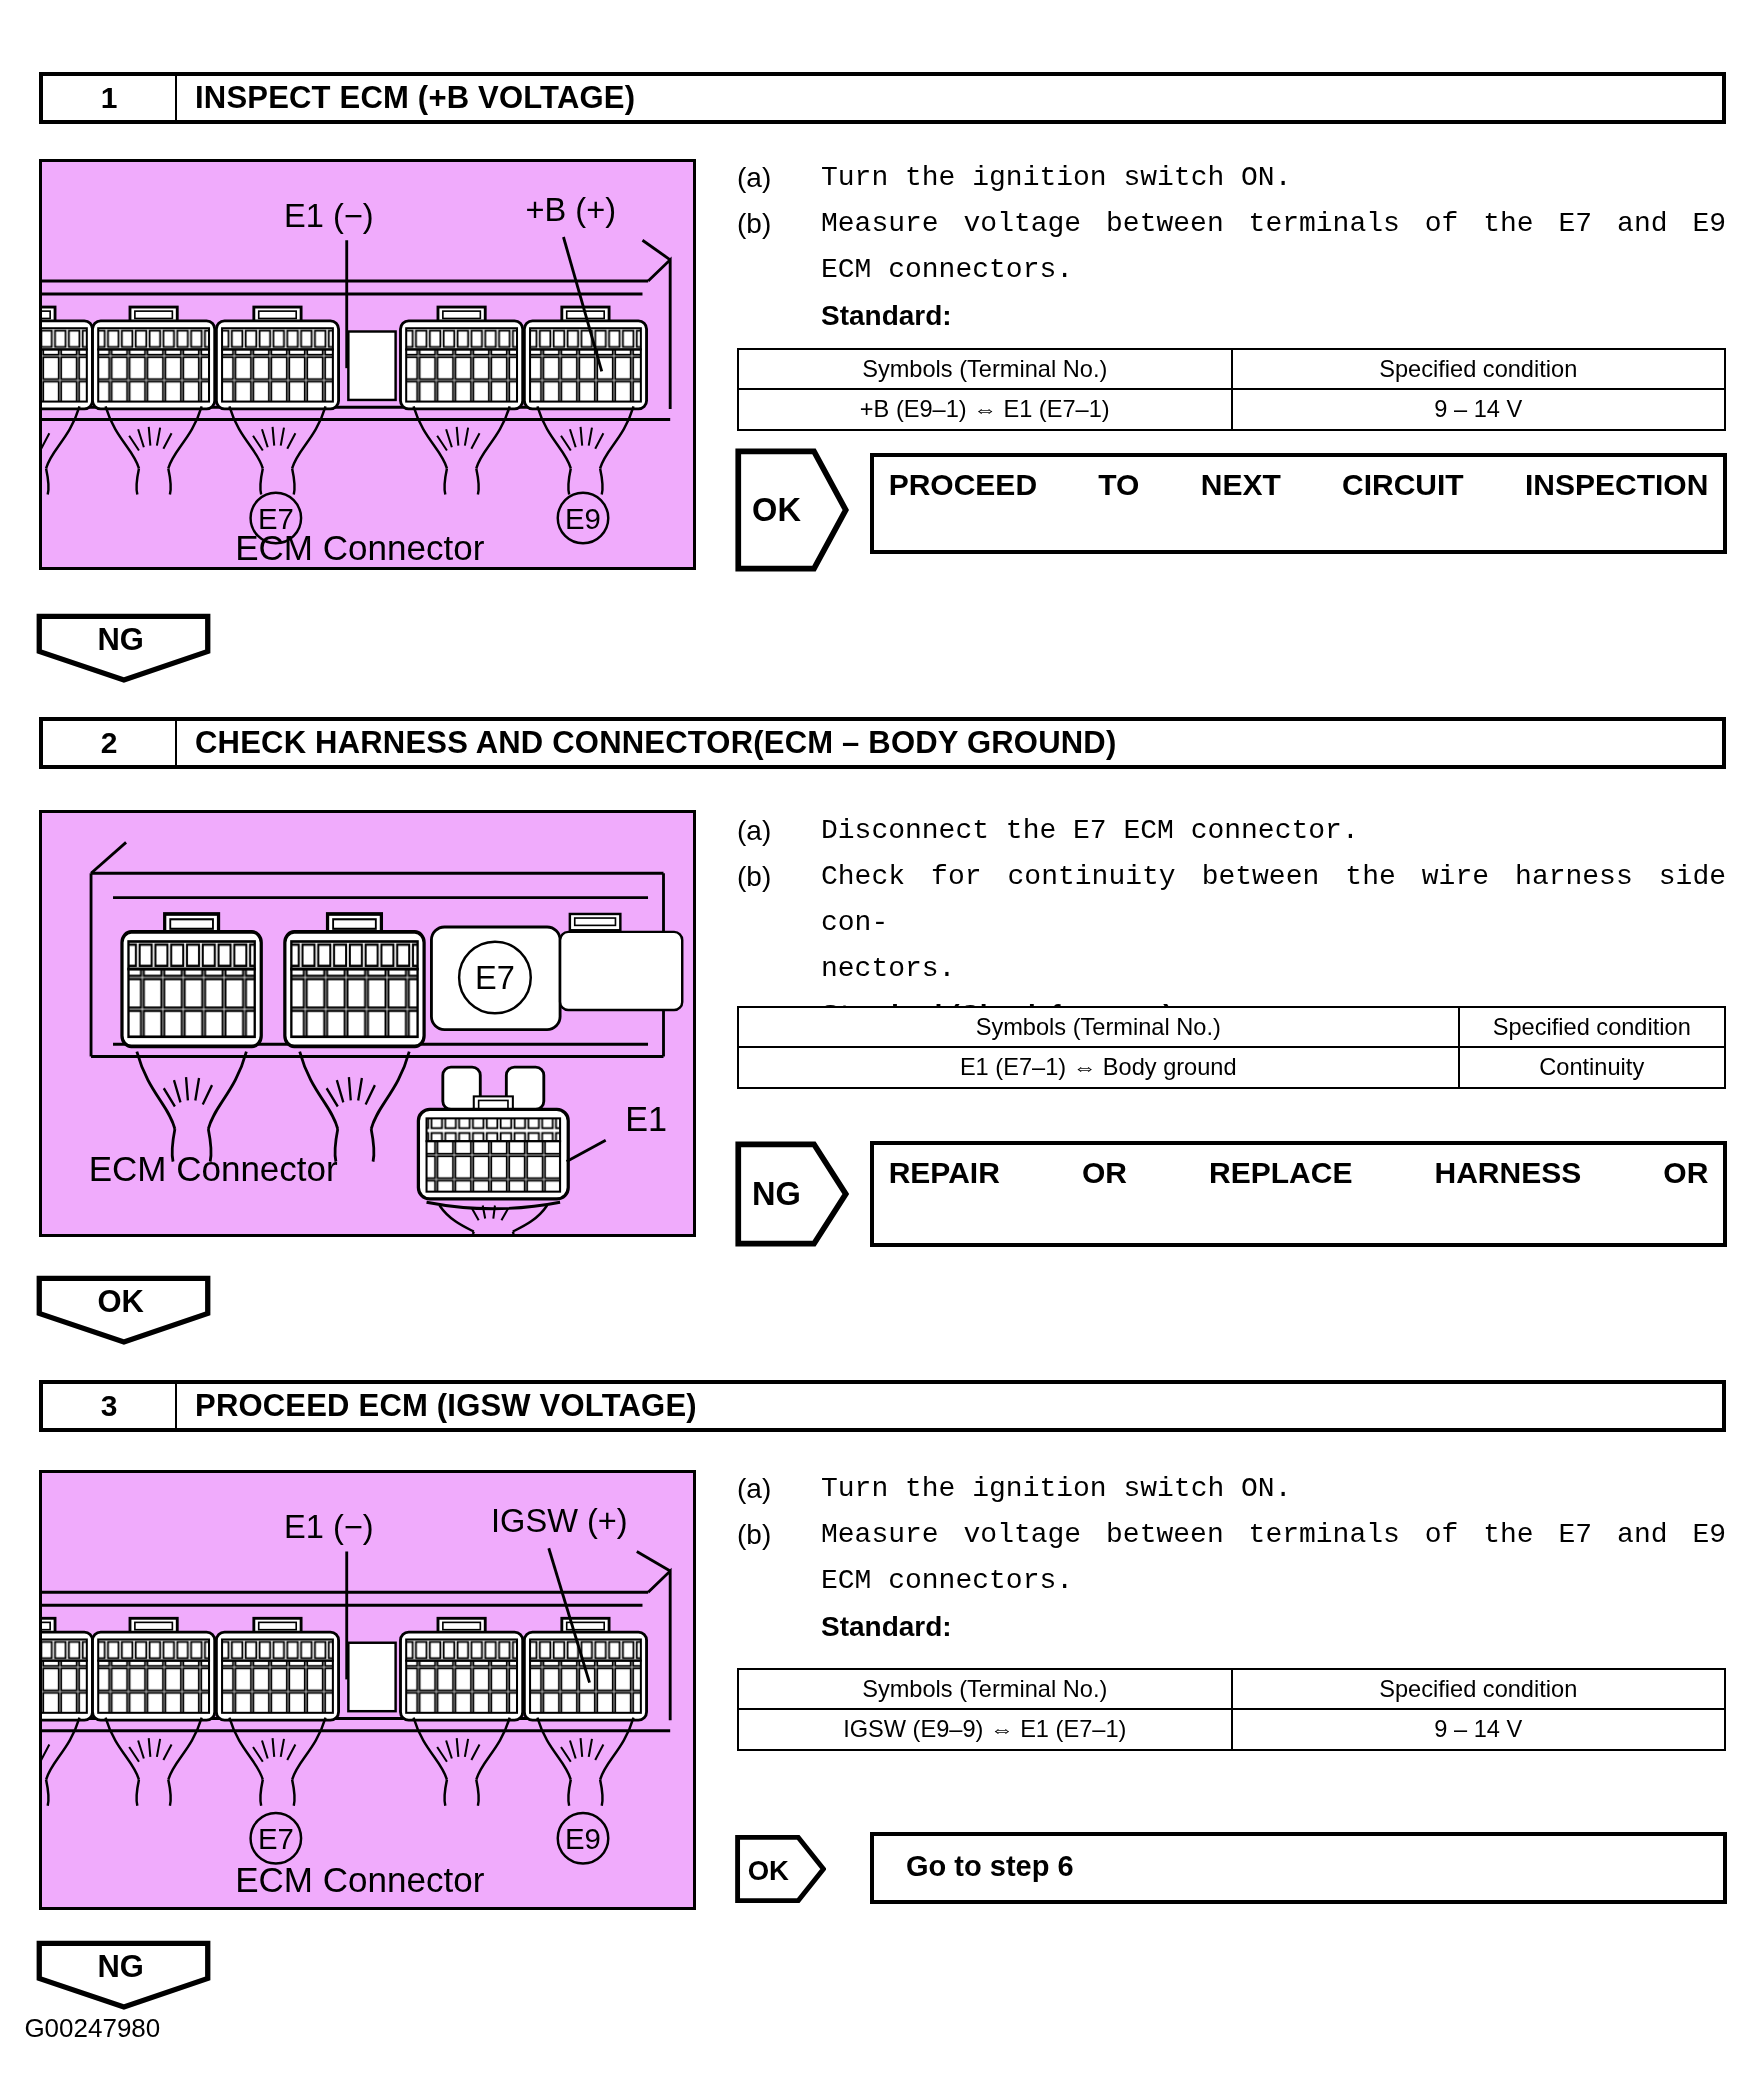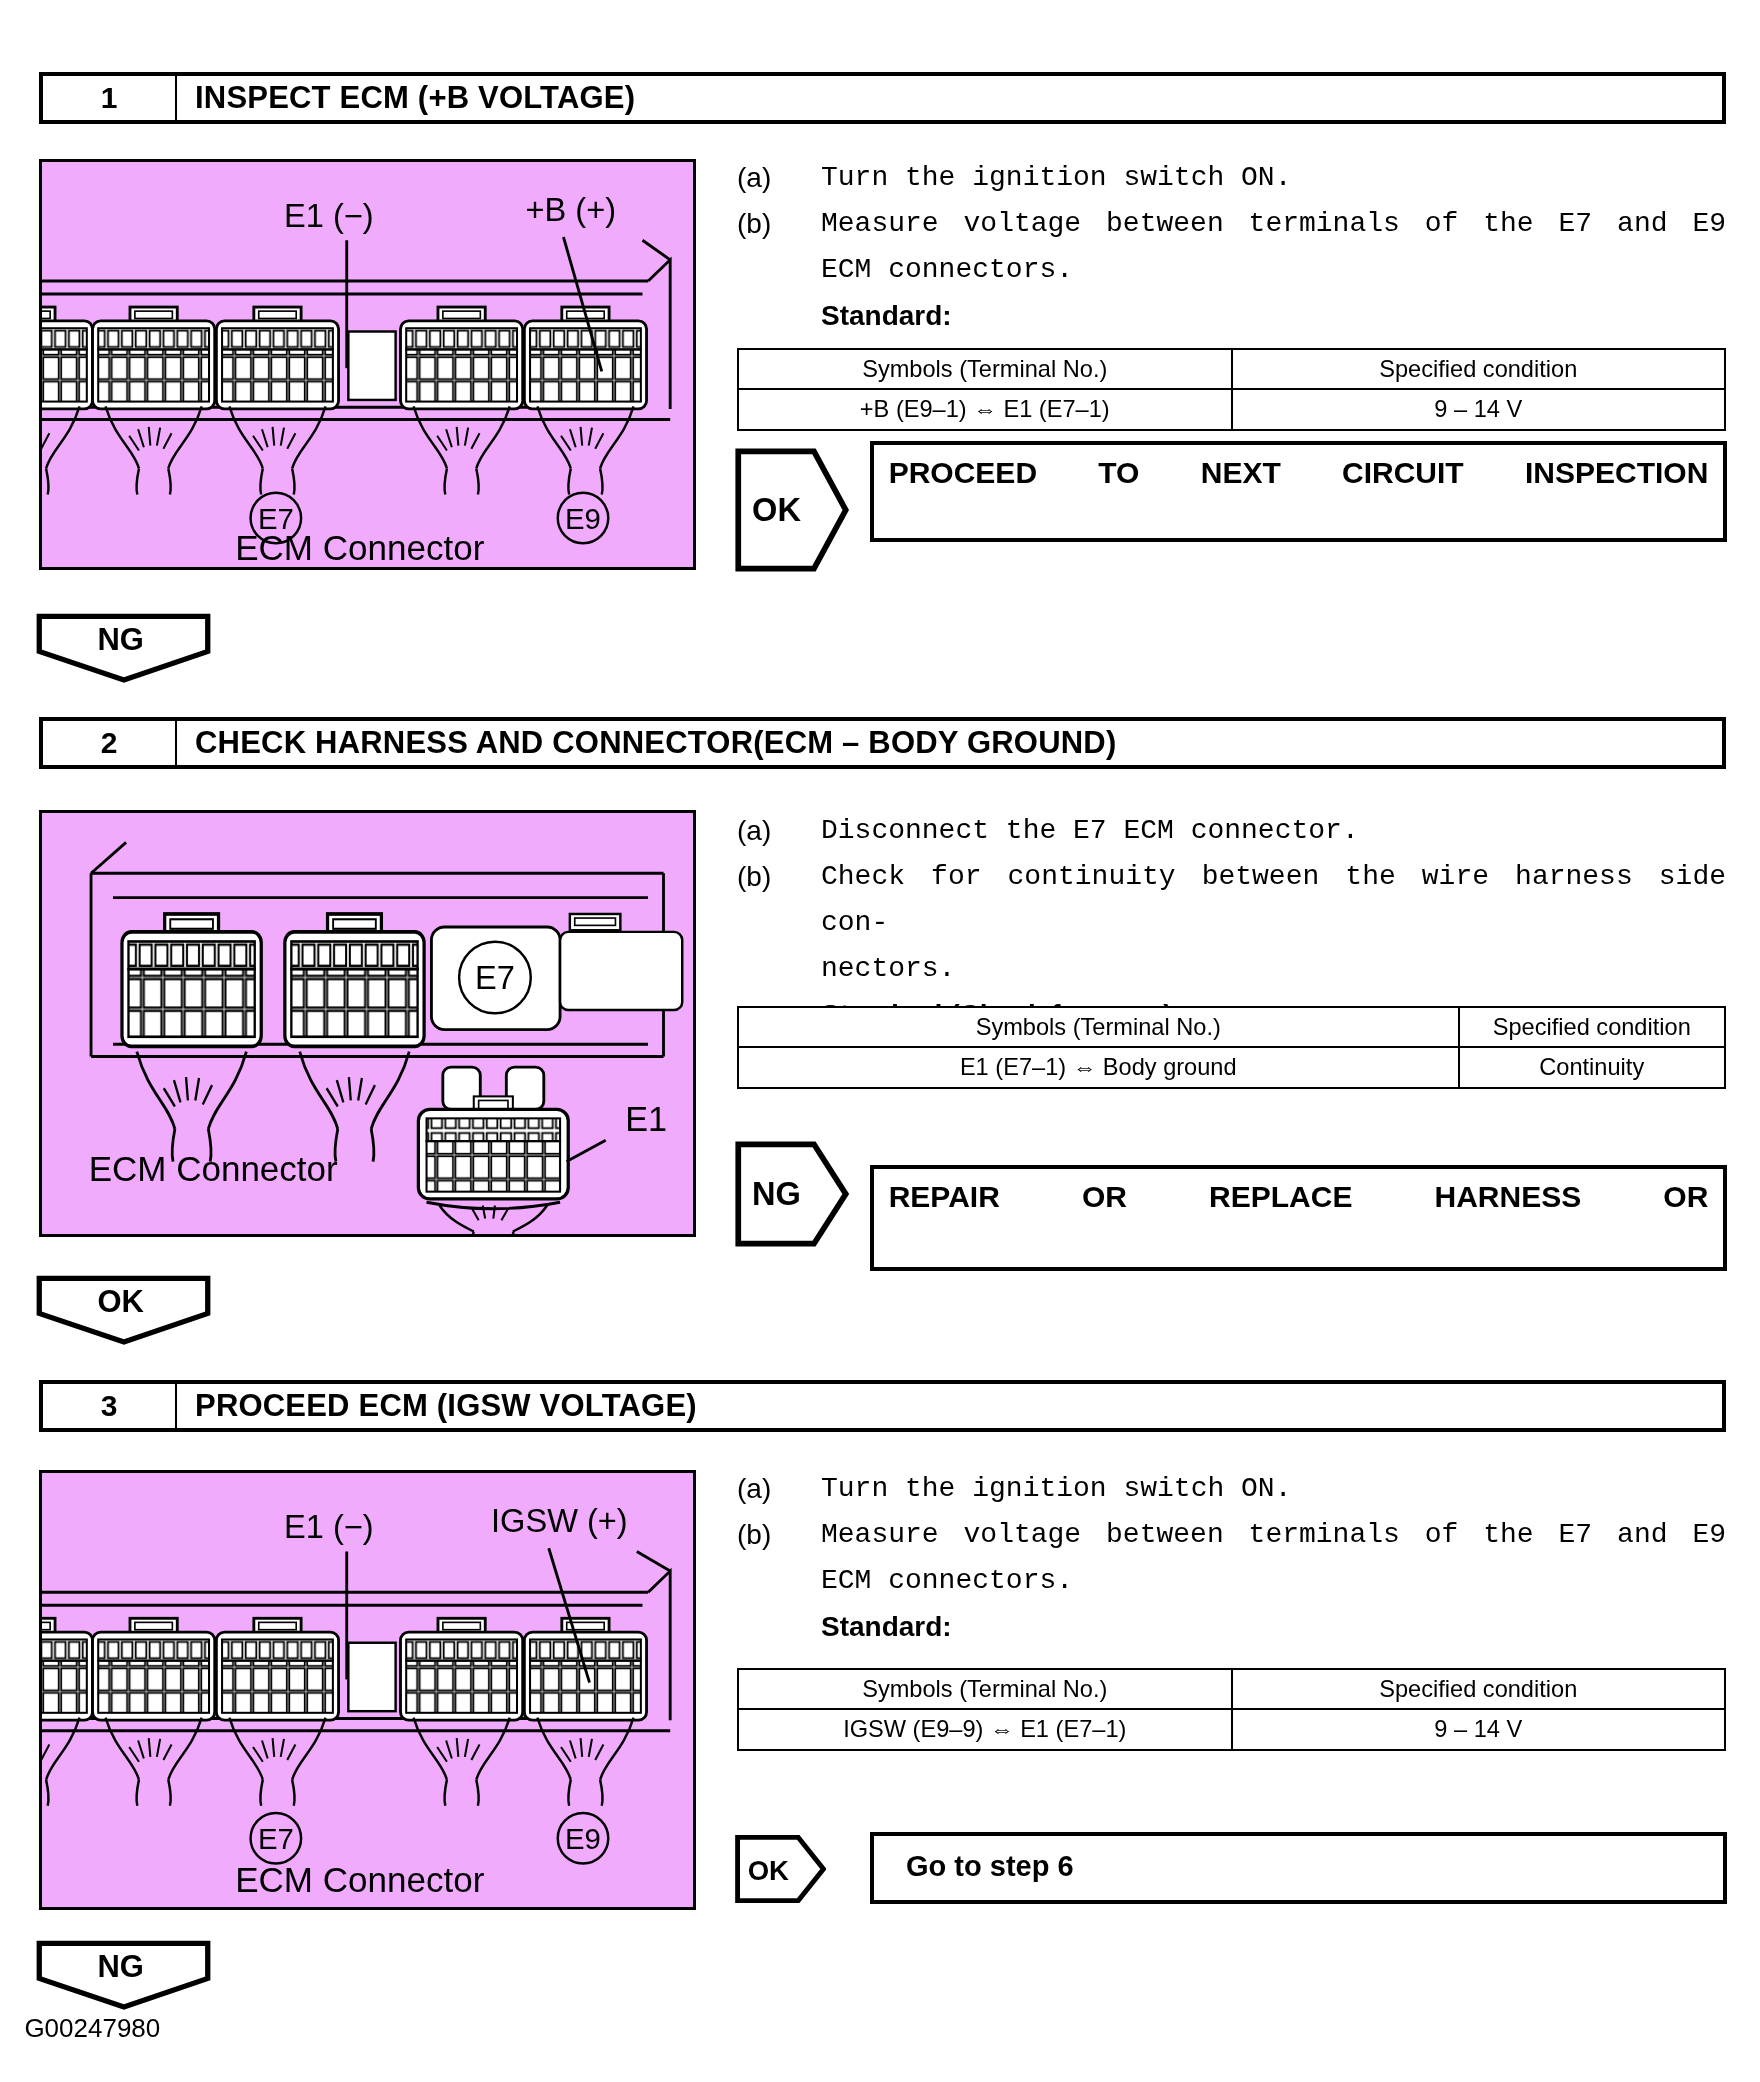--- a/index.html
+++ b/index.html
@@ -123,21 +123,21 @@
     <td>+B (E9–1) ⇔ E1 (E7–1)</td>
     <td>9 – 14 V</td>
   </tr>
 </tbody>
   </table>
 
 <svg class="abs" style="left:735px;top:448px;" width="114" height="124" viewBox="0 0 140 152">
   <polygon points="4,4 97,4 136,76 97,148 4,148" fill="#fff" stroke="#000" stroke-width="7"></polygon>
   <text x="51" y="90" font-size="40" font-weight="bold" text-anchor="middle">OK</text>
 </svg>
-<div class="abs rbox" style="left:870px;top:441px;width:857px;height:101px;">
+<div class="abs rbox" style="left:870px;top:453px;width:857px;height:101px;">
   <div class="rline stretch">PROCEED TO NEXT CIRCUIT INSPECTION</div>
 </div>
 
 <svg class="abs" style="left:36px;top:613px;" width="175" height="72" viewBox="0 0 215 88">
   <polygon points="4,4 211,4 211,47 108,82 4,47" fill="#fff" stroke="#000" stroke-width="6.5"></polygon>
   <text x="104" y="45" font-size="38" font-weight="bold" text-anchor="middle">NG</text>
 </svg>
 
 <div class="abs step-header" style="left:39px;top:717px;width:1687px;height:52px;">
   <div class="num">2</div>
@@ -240,21 +240,21 @@
     <td>E1 (E7–1) ⇔ Body ground</td>
     <td>Continuity</td>
   </tr>
 </tbody>
   </table>
 
 <svg class="abs" style="left:735px;top:1141px;" width="114" height="106" viewBox="0 0 140 130">
   <polygon points="4,4 97,4 136,65 97,126 4,126" fill="#fff" stroke="#000" stroke-width="7"></polygon>
   <text x="51" y="79" font-size="40" font-weight="bold" text-anchor="middle">NG</text>
 </svg>
-<div class="abs rbox" style="left:870px;top:1141px;width:857px;height:106px;margin-top:24px;">
+<div class="abs rbox" style="left:870px;top:1141px;width:857px;height:106px;">
   <div class="rline stretch">REPAIR OR REPLACE HARNESS OR</div>
 </div>
 
 <svg class="abs" style="left:36px;top:1275px;" width="175" height="72" viewBox="0 0 215 88">
   <polygon points="4,4 211,4 211,47 108,82 4,47" fill="#fff" stroke="#000" stroke-width="6.5"></polygon>
   <text x="104" y="45" font-size="38" font-weight="bold" text-anchor="middle">OK</text>
 </svg>
 
 <div class="abs step-header" style="left:39px;top:1380px;width:1687px;height:52px;">
   <div class="num">3</div>

